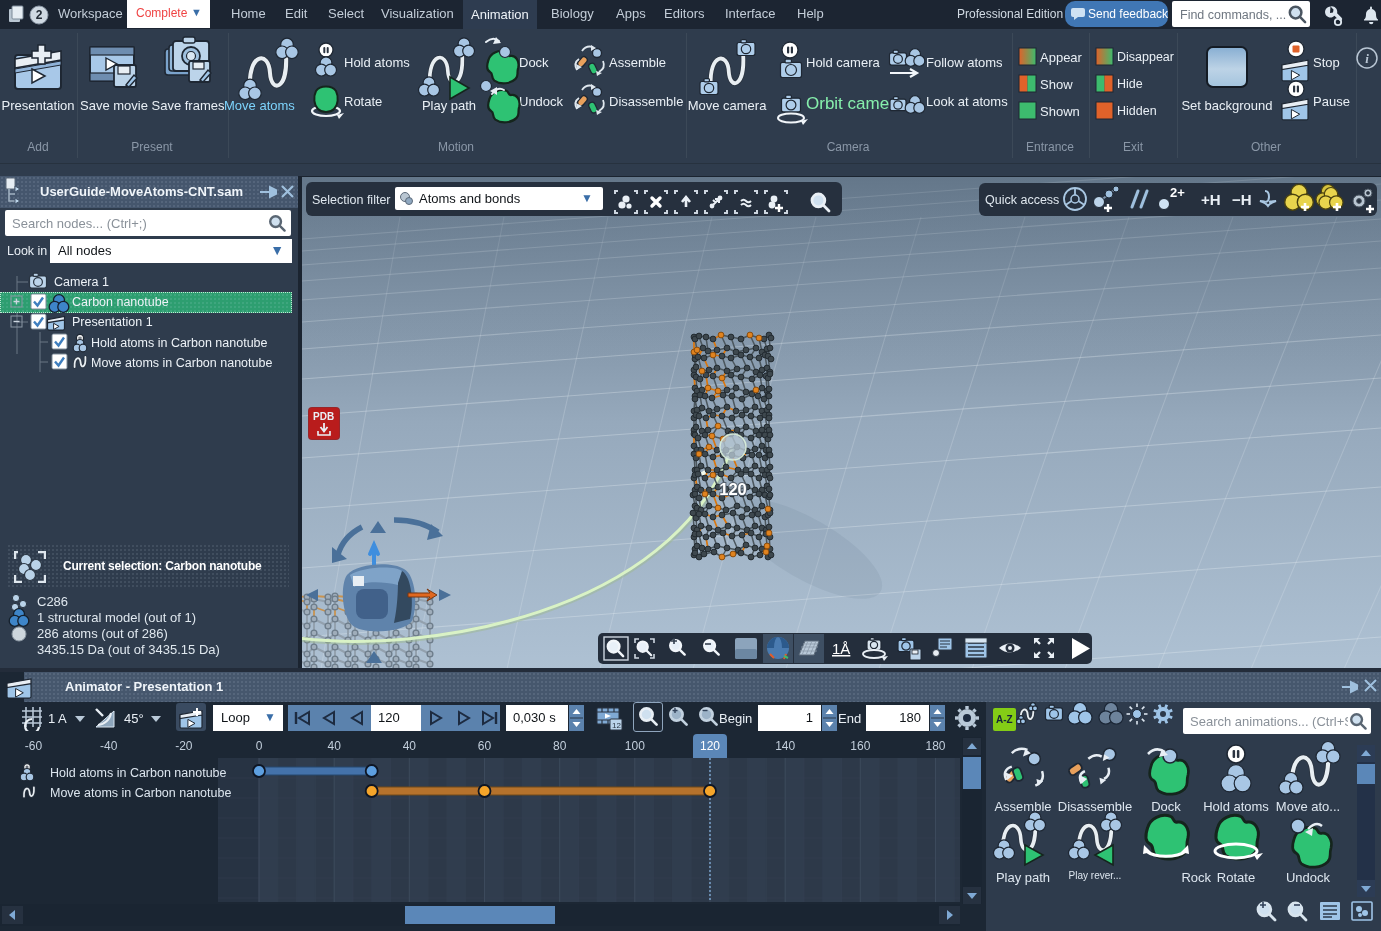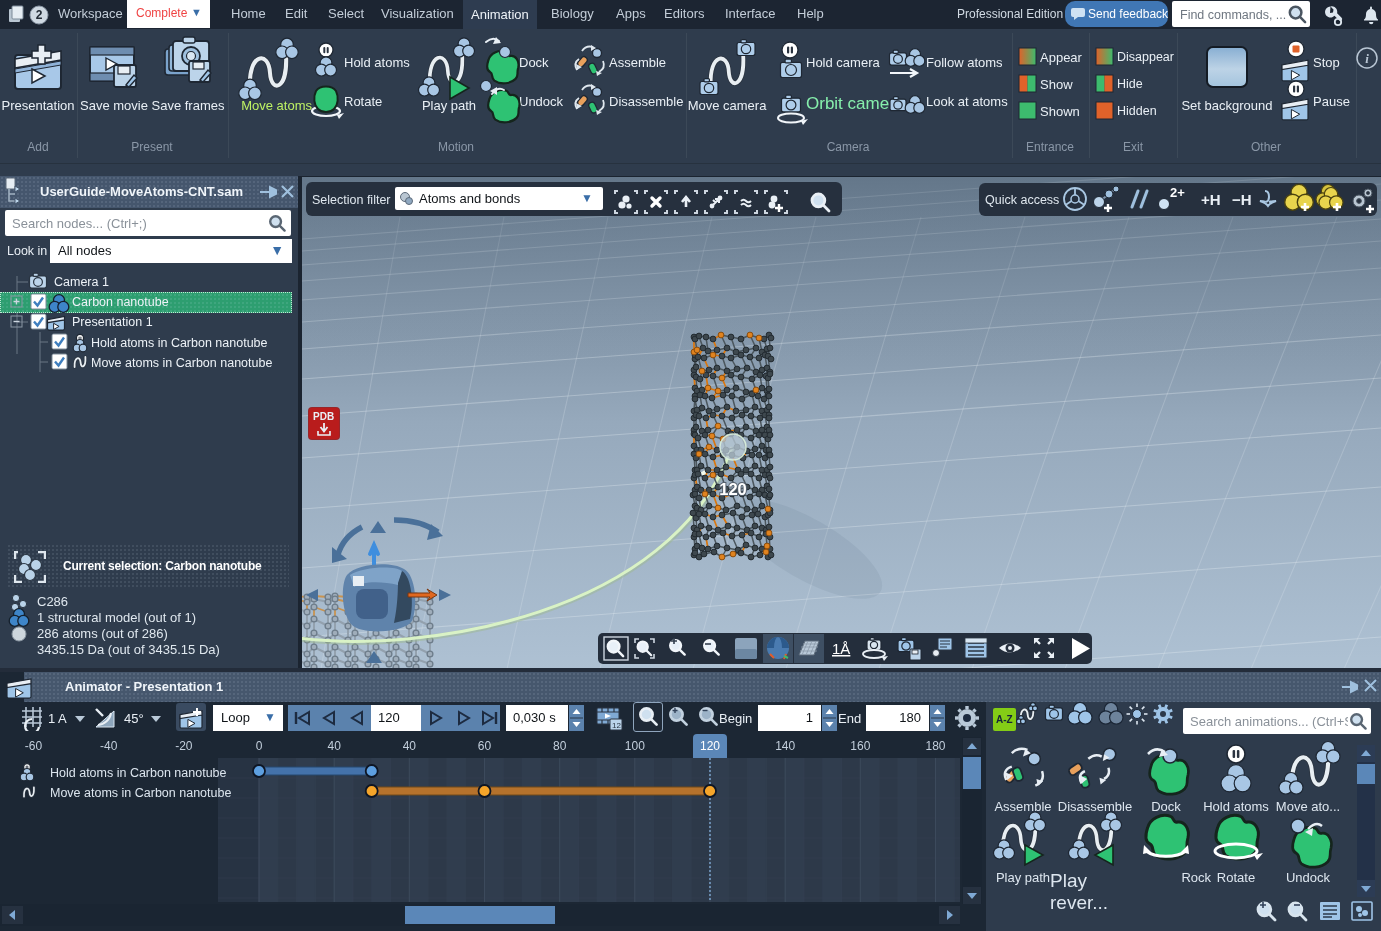--- a/index.html
+++ b/index.html
@@ -64,21 +64,21 @@
 <div style="position:absolute;left:-22px;top:140px;width:120px;text-align:center;color:#8a97a7;font-size:12px">Add</div>
 <div style="position:absolute;left:92px;top:140px;width:120px;text-align:center;color:#8a97a7;font-size:12px">Present</div>
 <div style="position:absolute;left:396px;top:140px;width:120px;text-align:center;color:#8a97a7;font-size:12px">Motion</div>
 <div style="position:absolute;left:788px;top:140px;width:120px;text-align:center;color:#8a97a7;font-size:12px">Camera</div>
 <div style="position:absolute;left:990px;top:140px;width:120px;text-align:center;color:#8a97a7;font-size:12px">Entrance</div>
 <div style="position:absolute;left:1073px;top:140px;width:120px;text-align:center;color:#8a97a7;font-size:12px">Exit</div>
 <div style="position:absolute;left:1206px;top:140px;width:120px;text-align:center;color:#8a97a7;font-size:12px">Other</div>
 <div style="position:absolute;left:-5px;top:98px;width:86px;text-align:center;color:#e9eff5;font-size:13px">Presentation</div>
 <div style="position:absolute;left:74px;top:98px;width:80px;text-align:center;color:#e9eff5;font-size:13px">Save movie</div>
 <div style="position:absolute;left:145px;top:98px;width:86px;text-align:center;color:#e9eff5;font-size:13px">Save frames</div>
-<div style="position:absolute;left:224px;top:98px;width:88px;text-align:right;color:#bef264;font-size:13px">Move atoms</div>
+<div style="position:absolute;left:224px;top:98px;width:88px;text-align:left;color:#7dd3fc;font-size:13px">Move atoms</div>
 <div style="position:absolute;left:414px;top:98px;width:70px;text-align:center;color:#e9eff5;font-size:13px">Play path</div>
 <div style="position:absolute;left:680px;top:98px;width:94px;text-align:center;color:#e9eff5;font-size:13px">Move camera</div>
 <div style="position:absolute;left:1172px;top:98px;width:110px;text-align:center;color:#e9eff5;font-size:13px">Set background</div>
 <div style="position:absolute;left:344px;top:55px;color:#e9eff5;font-size:13px">Hold atoms</div>
 <div style="position:absolute;left:344px;top:94px;color:#e9eff5;font-size:13px">Rotate</div>
 <div style="position:absolute;left:519px;top:55px;color:#e9eff5;font-size:13px">Dock</div>
 <div style="position:absolute;left:519px;top:94px;color:#e9eff5;font-size:13px">Undock</div>
 <div style="position:absolute;left:609px;top:55px;color:#e9eff5;font-size:13px">Assemble</div>
 <div style="position:absolute;left:609px;top:94px;color:#e9eff5;font-size:13px">Disassemble</div>
 <div style="position:absolute;left:806px;top:55px;color:#e9eff5;font-size:13px">Hold camera</div>
@@ -1333,21 +1333,21 @@
         <line x1="13.1" y1="13.1" x2="17.6" y2="17.6" stroke-linecap="round"></line>
       </g>
     </svg>
   </div>
 <div style="position:absolute;left:978px;top:799px;width:90px;text-align:center;color:#dde6ef;font-size:13px">Assemble</div>
 <div style="position:absolute;left:1050px;top:799px;width:90px;text-align:center;color:#dde6ef;font-size:13px">Disassemble</div>
 <div style="position:absolute;left:1121px;top:799px;width:90px;text-align:center;color:#dde6ef;font-size:13px">Dock</div>
 <div style="position:absolute;left:1191px;top:799px;width:90px;text-align:center;color:#dde6ef;font-size:13px">Hold atoms</div>
 <div style="position:absolute;left:1263px;top:799px;width:90px;text-align:center;color:#dde6ef;font-size:13px">Move ato...</div>
 <div style="position:absolute;left:978px;top:870px;width:90px;text-align:center;color:#dde6ef;font-size:13px">Play path</div>
-<div style="position:absolute;left:1050px;top:870px;width:90px;color:#dde6ef;font-size:19px">Play rever...</div>
+<div style="position:absolute;left:1050px;top:870px;width:90px;text-align:center;color:#dde6ef;font-size:10px">Play rever...</div>
 <div style="position:absolute;left:1121px;top:870px;width:90px;text-align:right;color:#dde6ef;font-size:13px">Rock</div>
 <div style="position:absolute;left:1191px;top:870px;width:90px;text-align:center;color:#dde6ef;font-size:13px">Rotate</div>
 <div style="position:absolute;left:1263px;top:870px;width:90px;text-align:center;color:#dde6ef;font-size:13px">Undock</div>
 <svg style="position:absolute;left:986px;top:702px" width="395" height="229" viewBox="0 0 395 229">
     <g transform="translate(37,68)">
       <g transform="scale(1.12)">
         <rect x="-17" y="-8" width="12" height="7" rx="3" transform="rotate(-50)" fill="#e8a05c" stroke="#1e2733" stroke-width="1.6"></rect>
         <rect x="-4" y="2" width="12" height="7" rx="3" transform="rotate(70)" fill="#2ec273" stroke="#1e2733" stroke-width="1.6"></rect>
         <circle cx="10" cy="-10" r="5.5" fill="#a8c6e4" stroke="#1e2733" stroke-width="1.4"></circle>
         <path d="M -10 -15 q 6 -6 14 -3 M 17 1 q 3 9 -6 13 M -15 9 q -4 -9 5 -12" fill="none" stroke="#e8eef4" stroke-width="2.2"></path>

